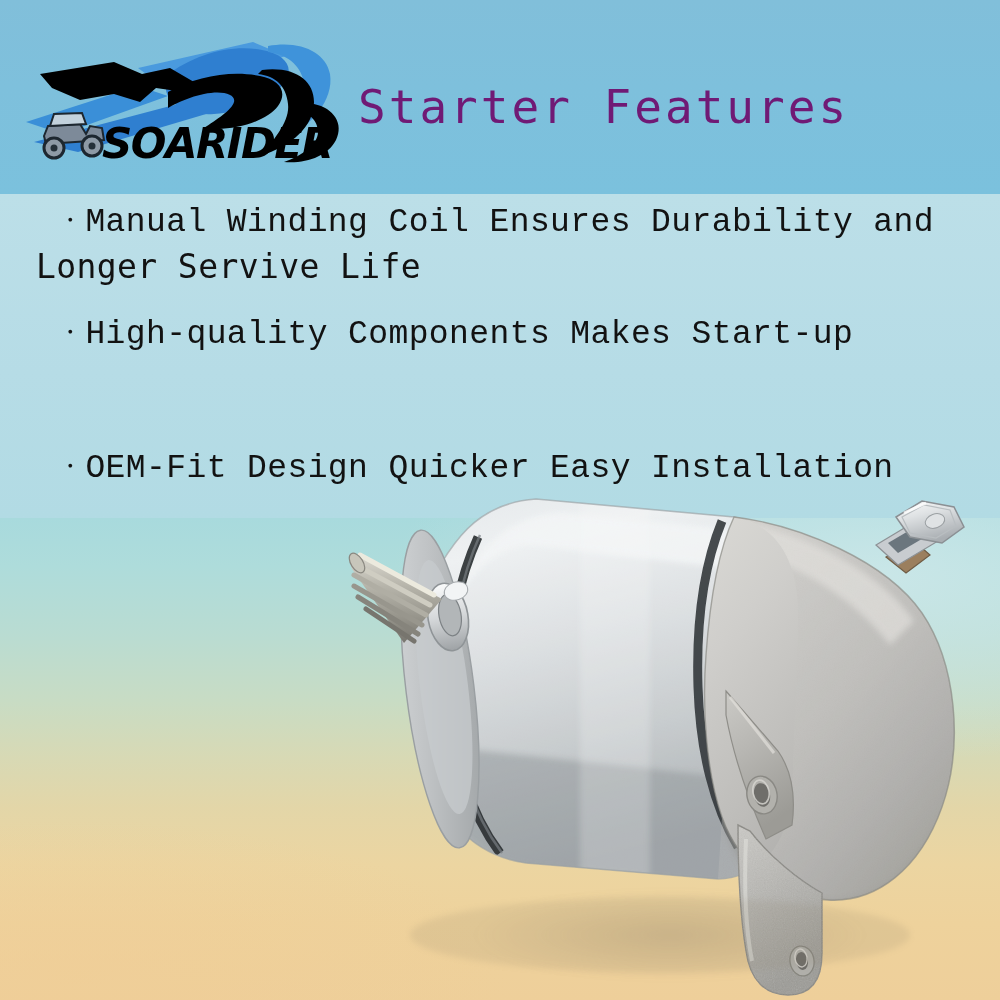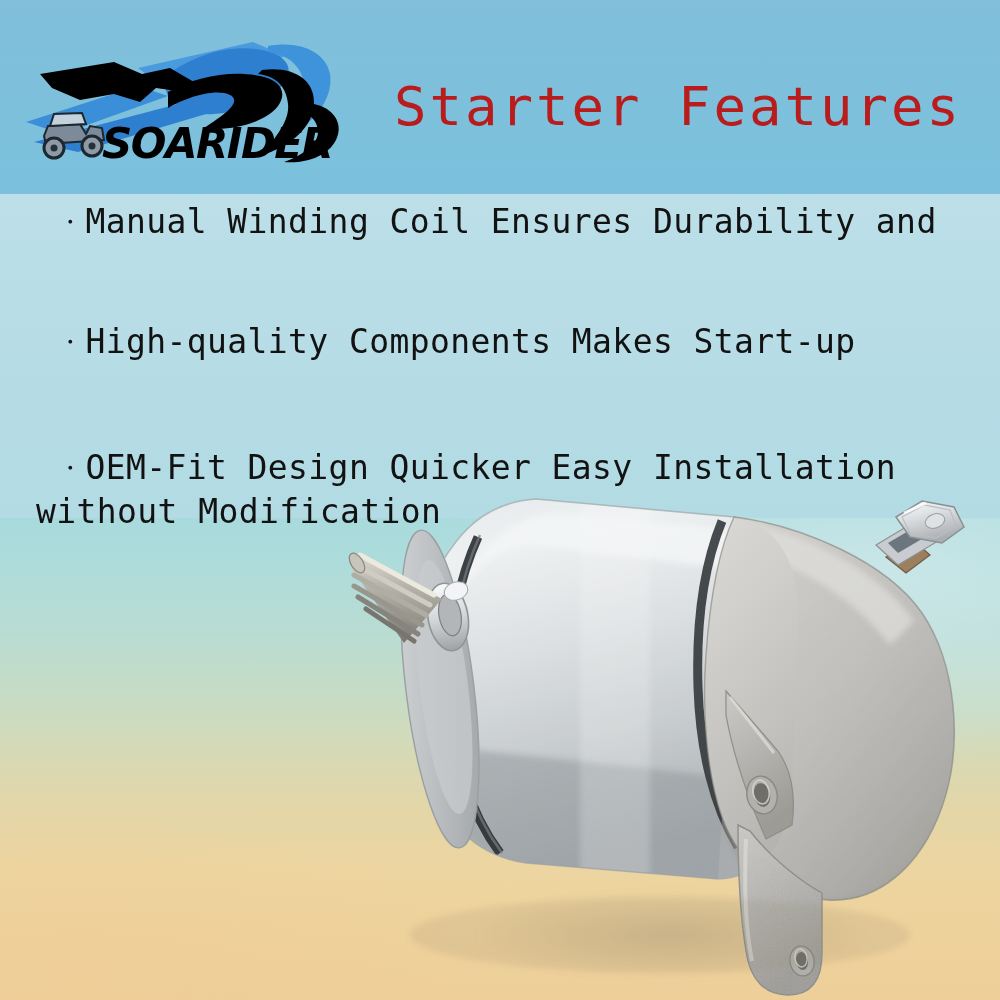--- a/index.html
+++ b/index.html
@@ -68,53 +68,52 @@
     top: 30px;
     width: 340px;
     height: 140px;
   }
   #title {
     position: absolute;
     left: 358px;
     top: 62px;
     width: 640px;
     height: 90px;
-    color: #b91c1c;
-    font-size: 54px;
+    color: #701a75;
+    font-size: 46px;
     line-height: 90px;
     letter-spacing: 3px;
     white-space: nowrap;
-    text-align: center;
   }
 
   
   #features {
     position: absolute;
     left: 0;
     top: 196px;
     width: 1000px;
   }
   .feature {
     position: absolute;
     left: 36px;
     width: 940px;
     color: #121212;
     font-size: 33px;
     line-height: 44px;
     letter-spacing: 0.4px;
   }
-  .feature .line1 { text-indent: 22px; white-space: nowrap; }
+  .feature .line1 { text-indent: 22px; white-space: nowrap; font-family: Liberation Mono, monospace; }
   .feature .line2 { white-space: nowrap; }
   .bullet-mark {
     font-size: 24px;
     vertical-align: 3px;
     padding-right: 3px;
   }
   #feature-0 { top: 4px; }
-  #feature-1 { top: 124px; }
+  #feature-1 { top: 116px; }
   #feature-2 { top: 250px; }
 
   
   #product {
     position: absolute;
     left: 330px;
     top: 495px;
     width: 670px;
     height: 505px;
   }
@@ -182,29 +181,29 @@
                C284,126 300,114 300,102 C300,90 290,82 278,80 Z" fill="#000000"></path>
     </svg>
   </div>
 
   <div id="title">Starter Features</div>
 
   <div id="features">
 
     <div class="feature" id="feature-0">
       <div class="line1"><span class="bullet-mark">・</span><span>Manual Winding Coil Ensures Durability and</span></div>
+      <div class="line2">Longer Servive Life</div>
     </div>
 
     <div class="feature" id="feature-1">
       <div class="line1"><span class="bullet-mark">・</span><span>High-quality Components Makes Start-up</span></div>
     </div>
 
     <div class="feature" id="feature-2">
       <div class="line1"><span class="bullet-mark">・</span><span>OEM-Fit Design Quicker Easy Installation</span></div>
-      <div class="line2">without Modification</div>
     </div>
 
   </div>
 
   <div id="product">
     <div class="shadow-soft"></div>
 
     <svg id="motor" viewBox="0 0 670 505">
       <defs>
 

